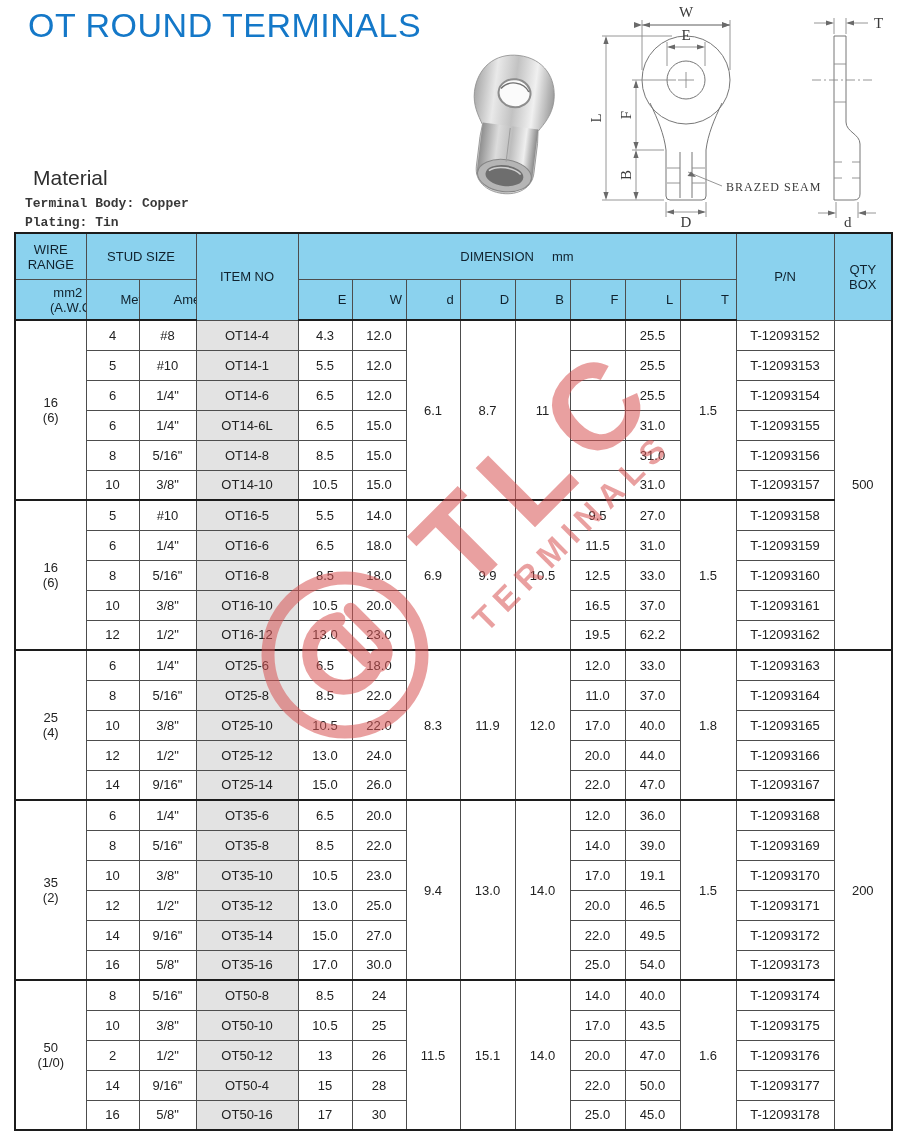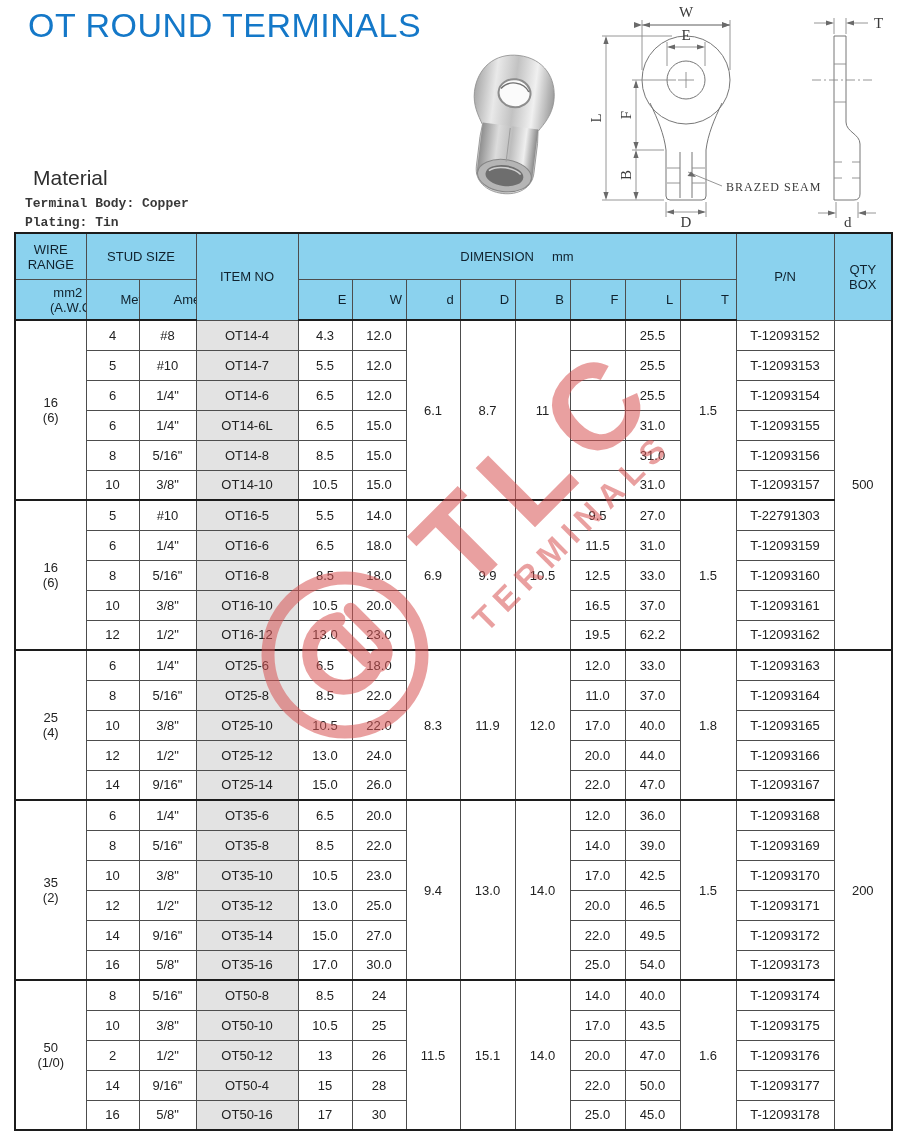--- a/index.html
+++ b/index.html
@@ -228,21 +228,21 @@
             <td rowspan="6">11</td>
             <td></td>
             <td>25.5</td>
             <td rowspan="6">1.5</td>
             <td class="pn">T-12093152</td>
             <td rowspan="11">500</td>
           </tr>
           <tr>
             <td>5</td>
             <td>#10</td>
-            <td class="item">OT14-7</td>
+            <td class="item">OT14-1</td>
             <td>5.5</td>
             <td>12.0</td>
             <td></td>
             <td>25.5</td>
             <td class="pn">T-12093153</td>
           </tr>
           <tr>
             <td>6</td>
             <td>1/4"</td>
             <td class="item">OT14-6</td>
@@ -289,21 +289,21 @@
             <td>#10</td>
             <td class="item">OT16-5</td>
             <td>5.5</td>
             <td>14.0</td>
             <td rowspan="5">6.9</td>
             <td rowspan="5">9.9</td>
             <td rowspan="5">10.5</td>
             <td>9.5</td>
             <td>27.0</td>
             <td rowspan="5">1.5</td>
-            <td class="pn">T-22791303</td>
+            <td class="pn">T-12093158</td>
           </tr>
           <tr>
             <td>6</td>
             <td>1/4"</td>
             <td class="item">OT16-6</td>
             <td>6.5</td>
             <td>18.0</td>
             <td>11.5</td>
             <td>31.0</td>
             <td class="pn">T-12093159</td>
@@ -421,21 +421,21 @@
             <td>39.0</td>
             <td class="pn">T-12093169</td>
           </tr>
           <tr>
             <td>10</td>
             <td>3/8"</td>
             <td class="item">OT35-10</td>
             <td>10.5</td>
             <td>23.0</td>
             <td>17.0</td>
-            <td>42.5</td>
+            <td>19.1</td>
             <td class="pn">T-12093170</td>
           </tr>
           <tr>
             <td>12</td>
             <td>1/2"</td>
             <td class="item">OT35-12</td>
             <td>13.0</td>
             <td>25.0</td>
             <td>20.0</td>
             <td>46.5</td>

